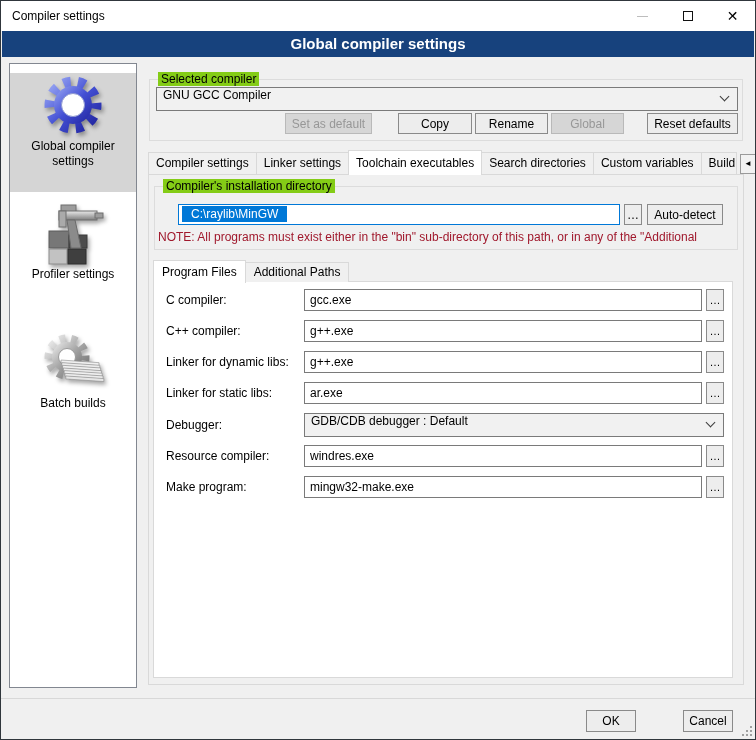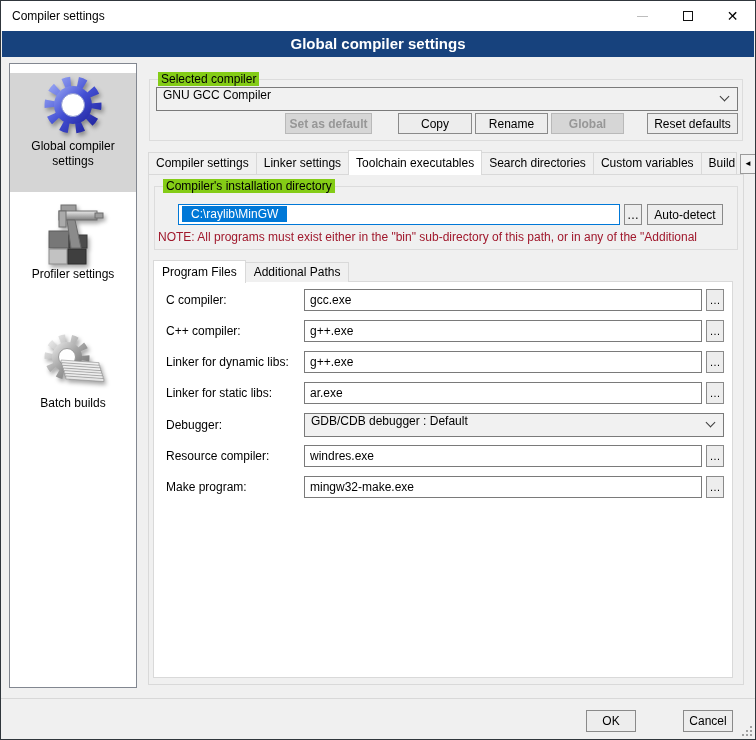--- a/index.html
+++ b/index.html
@@ -37,21 +37,21 @@
                       font-size:12px; white-space:nowrap; }
 
   .combo { background:#f1f1f1; border:1px solid #7a7a7a; display:flex; 
            padding:0 24px 0 6px; cursor:default; position:absolute; }
   .combo .chev { position:absolute; right:9px; top:50%; width:7px; height:7px; margin-top:-6px;
                  border-right:1.4px solid #3c3c3c; border-bottom:1.4px solid #3c3c3c;
                  transform:rotate(45deg); }
 
   .btn { position:absolute; height:21px; background:#ededed; border:1px solid #8a8a8a;
          font-family:"Liberation Sans", sans-serif; font-size:12px; text-align:center; cursor:default; }
-  .btn.disabled { background:#d6d6d6; border-color:#b9b9b9; color:#979797;font-weight:bold; }
+  .btn.disabled { background:#d6d6d6; border-color:#b9b9b9; color:#979797; }
 
   
   .tabstrip { position:absolute; left:147px; top:148px; height:25px; display:flex; align-items:flex-end; }
   .tab { height:22px; border:1px solid #d9d9d9; border-bottom:0; background:#f0f0f0;
          padding:0 7px; line-height:21px; font-size:12px; white-space:nowrap; cursor:default; }
   .tab + .tab { margin-left:-1px; }
   .tab.active { height:25px; background:#fff; line-height:24px; margin-bottom:-1px; z-index:3; position:relative; }
   .tab.clipped { width:36px; overflow:hidden; padding-right:0; }
   .tab-arrow { width:17px; height:20px; margin-left:1px; background:#f2f2f2; border:1px solid #9a9a9a;
                font-size:8px; line-height:18px; text-align:center; padding:0; cursor:default; }

